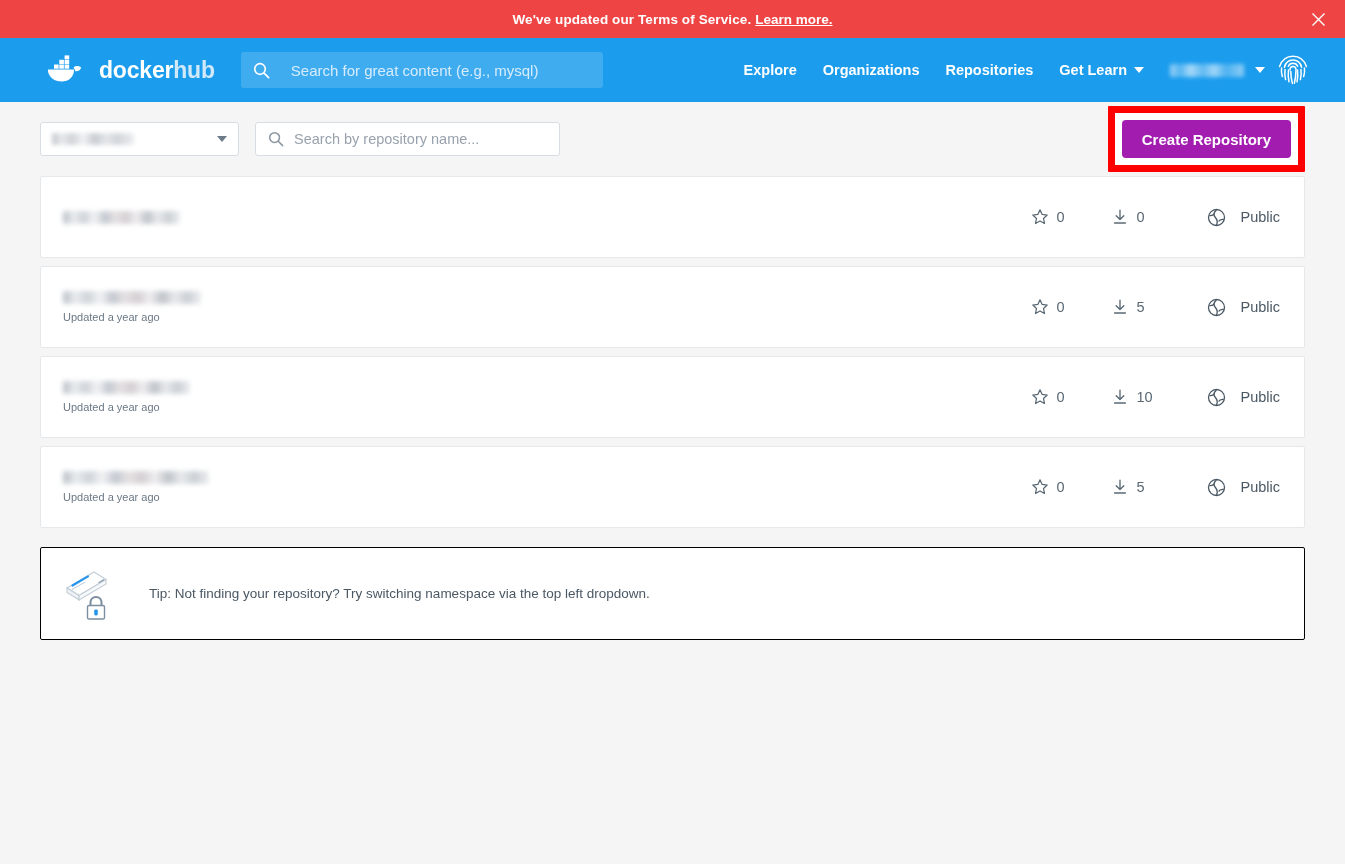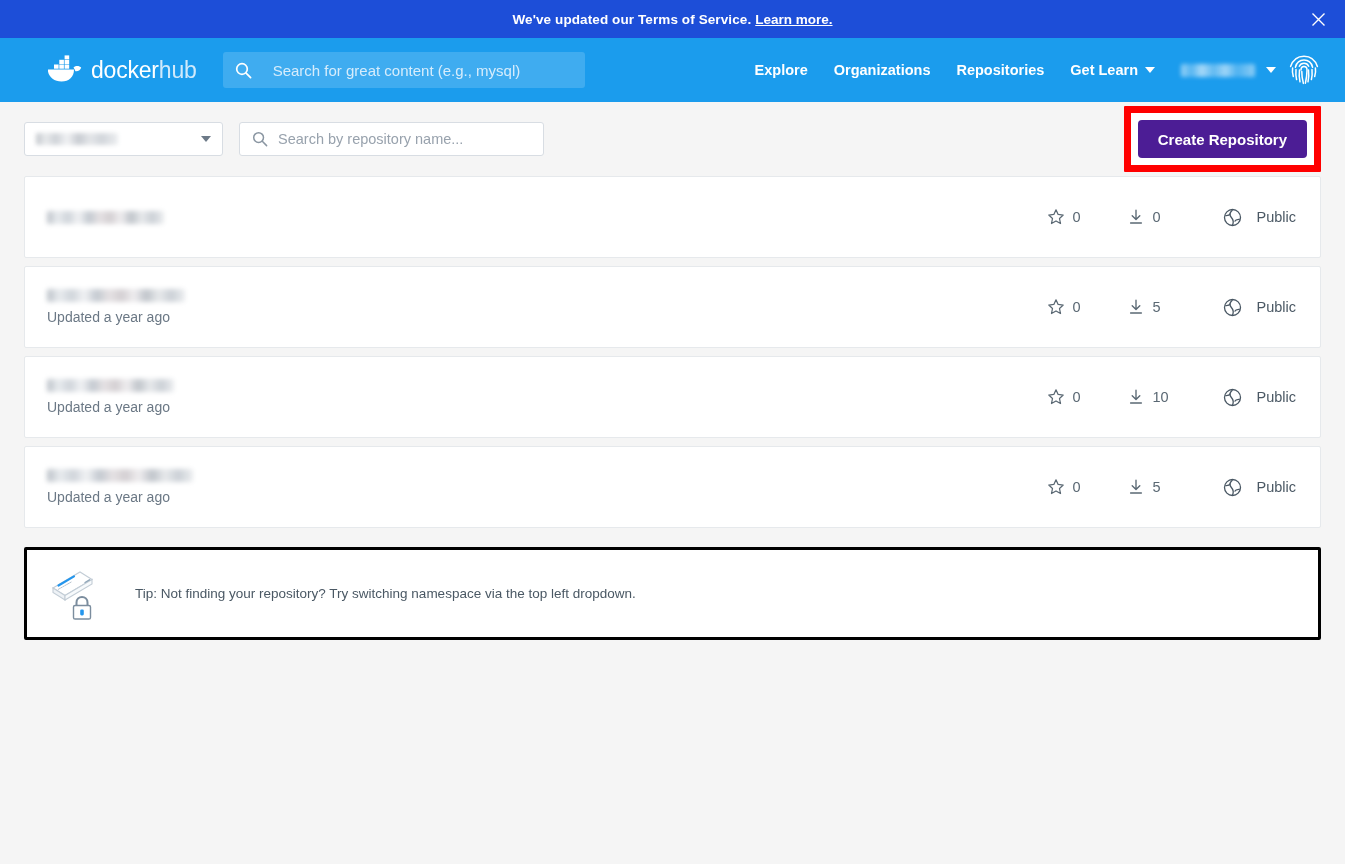--- a/index.html
+++ b/index.html
@@ -12,21 +12,21 @@
     background: #f5f5f5;
     font-family: "Liberation Sans", sans-serif;
     overflow: hidden;
     color: #3e4c5a;
   }
 
   
   .banner {
     position: relative;
     height: 38px;
-    background: #1d4ed8;
+    background: #ef4444;
     display: flex;
     align-items: center;
     justify-content: center;
   }
   .banner-text {
     color: #ffffff;
     font-size: 13.5px;
     font-weight: bold;
     letter-spacing: .1px;
   }
@@ -66,21 +66,22 @@
     display: flex;
     align-items: center;
     gap: 7px;
     cursor: pointer;
     margin-right: 26px;
   }
   .logo-mark { display: block; }
   .logo-word {
     font-size: 23px;
     letter-spacing: -.2px;
-    font-weight: 400;
+    font-weight: 700;
+    margin-left: 8px;
   }
   .logo-word .docker { color: #ffffff; }
   .logo-word .hub { color: #cfe9fb; }
 
   .header-search {
     width: 362px;
     height: 36px;
     background: #3fb0f2;
     background: rgba(255,255,255,.16);
     border-radius: 3px;
@@ -101,21 +102,21 @@
     width: 100%;
     padding: 0;
   }
   .header-search input::placeholder { color: #e3f2fd; opacity: .92; }
 
   .nav {
     margin-left: auto;
     display: flex;
     align-items: center;
     gap: 26px;
-    padding-right: 24px;
+    padding-right: 35px;
   }
   .nav-link {
     color: #ffffff;
     font-size: 14.5px;
     font-weight: bold;
     cursor: pointer;
     white-space: nowrap;
     display: flex;
     align-items: center;
     gap: 7px;
@@ -146,21 +147,21 @@
         rgba(255,255,255,.50) 100%);
     filter: blur(2.2px);
   }
   .avatar {
     width: 34px; height: 34px;
     display: flex; align-items: center; justify-content: center;
   }
 
   
   .content {
-    padding: 0 24px;
+    padding: 0 40px;
   }
   .toolbar {
     height: 74px;
     display: flex;
     align-items: center;
     position: relative;
   }
   .namespace-select {
     width: 199px;
     height: 34px;
@@ -211,21 +212,21 @@
     transform: translateY(-50%);
   }
   .create-highlight {
     border: 7px solid #ff0000;
     background: #ffffff;
     padding: 7px;
     border-radius: 1px;
     display: inline-block;
   }
   .create-btn {
-    background: #4c1d95;
+    background: #a21caf;
     color: #ffffff;
     border: 0;
     border-radius: 4px;
     font-family: inherit;
     font-size: 15px;
     font-weight: bold;
     padding: 0 20px;
     height: 38px;
     cursor: pointer;
     white-space: nowrap;
@@ -248,21 +249,21 @@
   .repo-name-blur {
     border-radius: 2px;
     background-image:
       linear-gradient(90deg,
         #b9bfc6 0%, #e9ecef 9%, #cfd4da 18%, #f2f3f5 27%,
         #c3c9d0 36%, #e6e2e4 45%, #d3cfd2 54%, #f0eef0 63%,
         #bfc4ca 72%, #e8eaec 81%, #cbd0d6 90%, #eceef0 100%);
     filter: blur(2.6px);
   }
   .repo-updated {
-    font-size: 14px;
+    font-size: 11px;
     color: #6b7885;
   }
   .repo-stats {
     margin-left: auto;
     display: flex;
     align-items: center;
     gap: 28px;
   }
   .stat {
     display: flex;
@@ -279,21 +280,21 @@
     gap: 15px;
     color: #4a5864;
     font-size: 14.5px;
     margin-left: 10px;
   }
 
   
   .tip-card {
     margin-top: 19px;
     background: #ffffff;
-    border: 3px solid #000000;
+    border: 1px solid #000000;
     border-radius: 2px;
     height: 93px;
     box-sizing: border-box;
     display: flex;
     align-items: center;
     padding: 0 24px 0 22px;
     gap: 40px;
   }
   .tip-text {
     font-size: 13.5px;

